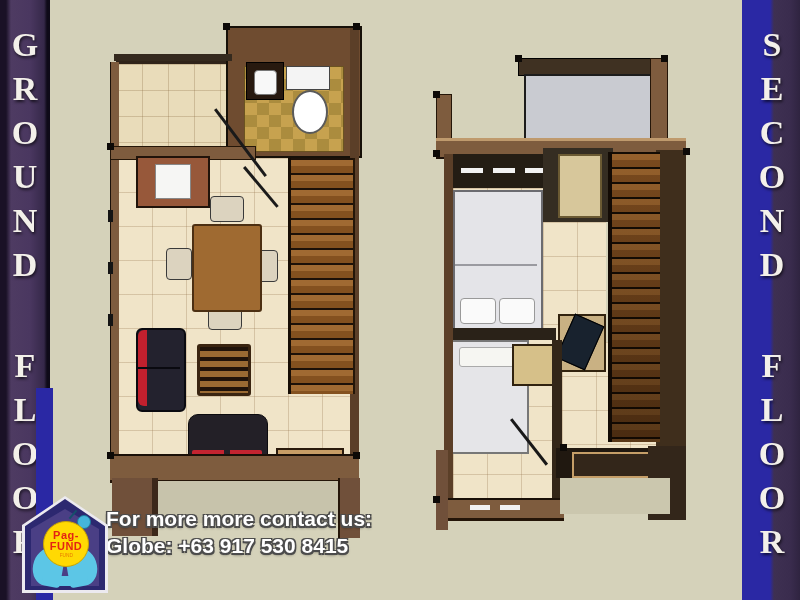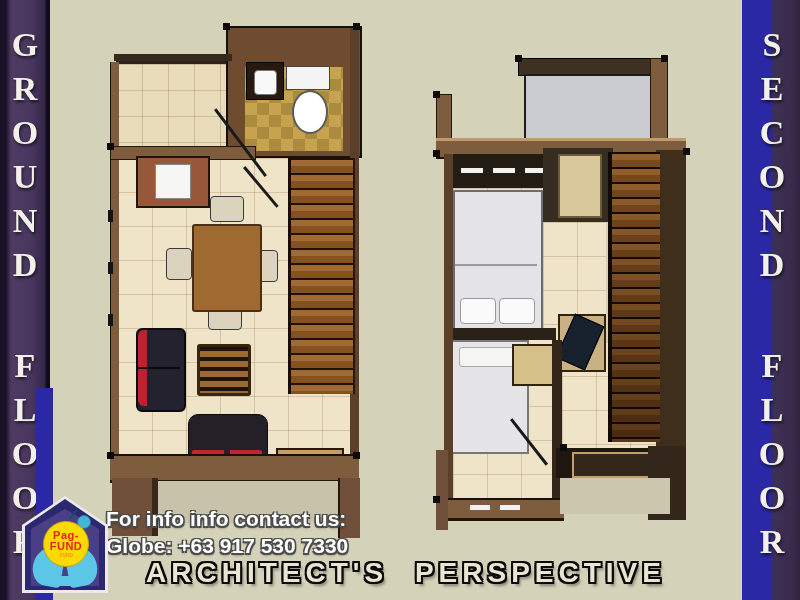--- a/index.html
+++ b/index.html
@@ -231,25 +231,24 @@
       <span class="banner-letter">D</span>
       <span class="banner-letter gap">F</span>
       <span class="banner-letter">L</span>
       <span class="banner-letter">O</span>
       <span class="banner-letter">O</span>
       <span class="banner-letter">R</span>
     </div>
   </div>
 
   <div class="abs" id="contact">
-    <div class="contact-line">For info info contact us:</div>
-    <div class="contact-line">Globe: +63 917 530 7330</div>
-  </div>
-
-  <div class="abs" id="caption">ARCHITECT'S PERSPECTIVE</div>
+    <div class="contact-line">For more more contact us:</div>
+    <div class="contact-line">Globe: +63 917 530 8415</div>
+  </div>
+
 
   <div class="abs" id="logo">
     <div class="abs logo-house-outer"></div>
     <div class="abs logo-house-inner"></div>
     <div class="abs logo-house-interior"></div>
     <div class="abs hand" id="hand-left"></div>
     <div class="abs hand" id="hand-right"></div>
     <div class="abs hand-base"></div>
     <div class="abs logo-coin-line"></div>
     <div class="abs logo-coin"></div>

